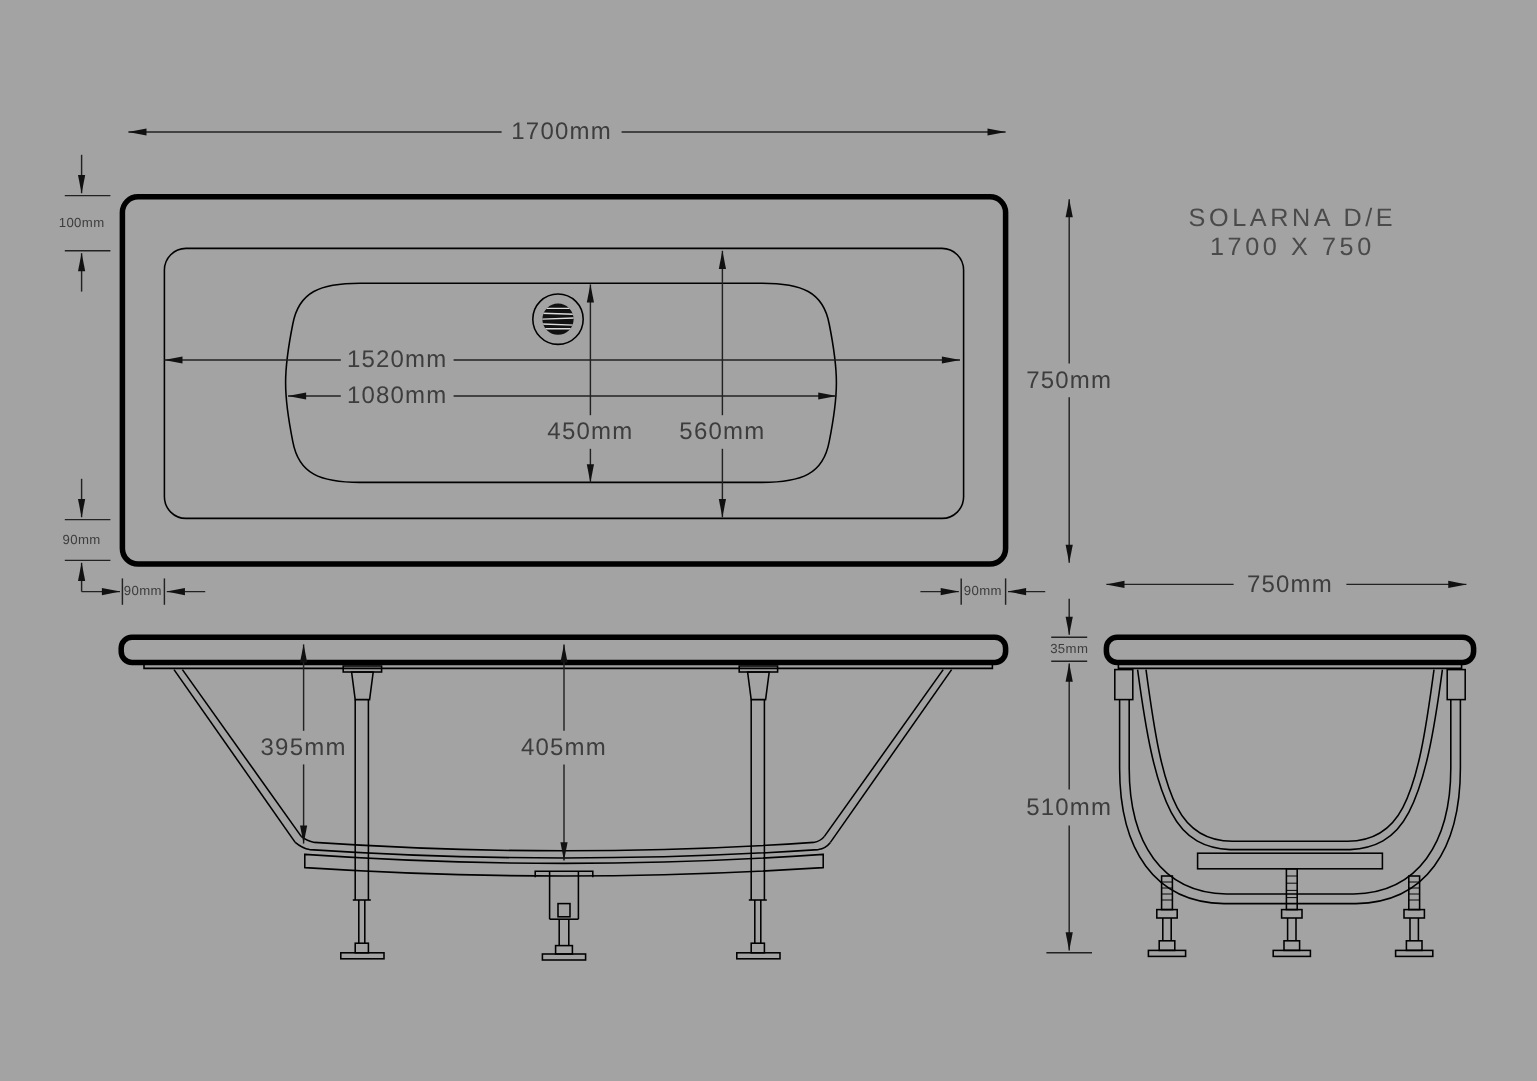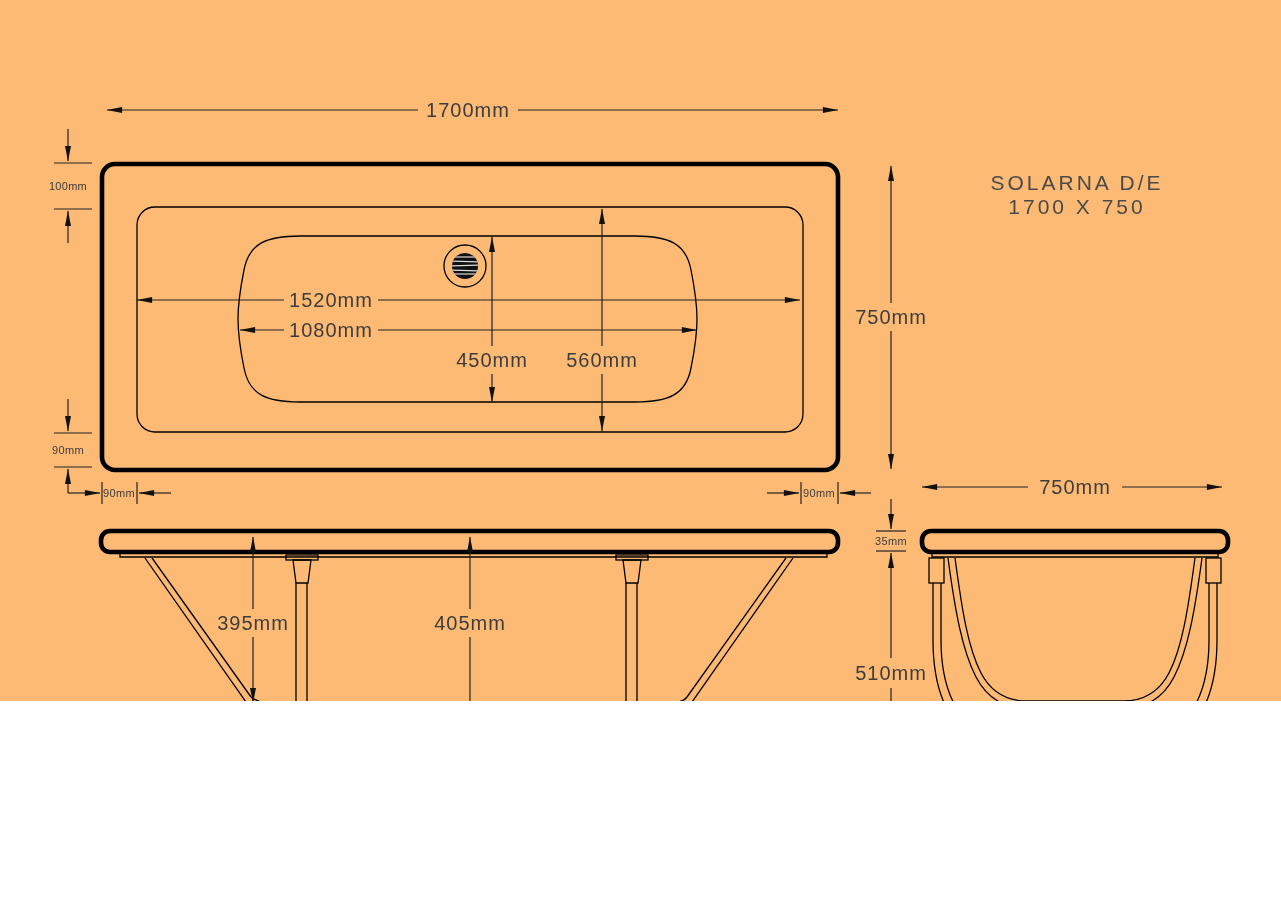--- a/index.html
+++ b/index.html
@@ -1,16 +1,16 @@
 <!DOCTYPE html>
 <html><head>
 <meta charset="utf-8">
 <style>
   html,body{margin:0;padding:0;background:#ffffff;}
-  .stage{width:1281px;height:701px;position:relative;background:#fdba74;overflow:hidden;}
+  .stage{width:1281px;height:901px;position:relative;background:#a3a3a3;overflow:hidden;}
   svg{display:block;}
   .draw{stroke:#000;fill:none;stroke-width:1.3px;}
   .thick{stroke:#000;fill:none;stroke-width:4.6px;}
   .dline{stroke:#222;fill:none;stroke-width:1.2px;}
   .tick{stroke:#222;stroke-width:1.2px;}
   text{font-family:"Liberation Sans", sans-serif;fill:#3d3d3d;}
   .dim{font-size:20px;letter-spacing:1px;text-anchor:middle;dominant-baseline:central;}
   .dim-sm{font-size:11px;letter-spacing:0.3px;text-anchor:middle;dominant-baseline:central;}
   .title-txt{font-size:21px;letter-spacing:3px;text-anchor:middle;dominant-baseline:central;fill:#4a4a4a;}
   .hatch{stroke:#fff;stroke-width:1.2px;opacity:.85;}

